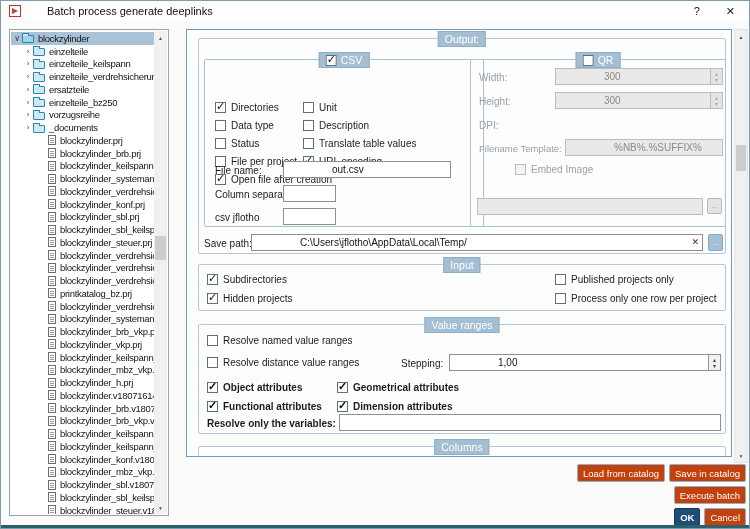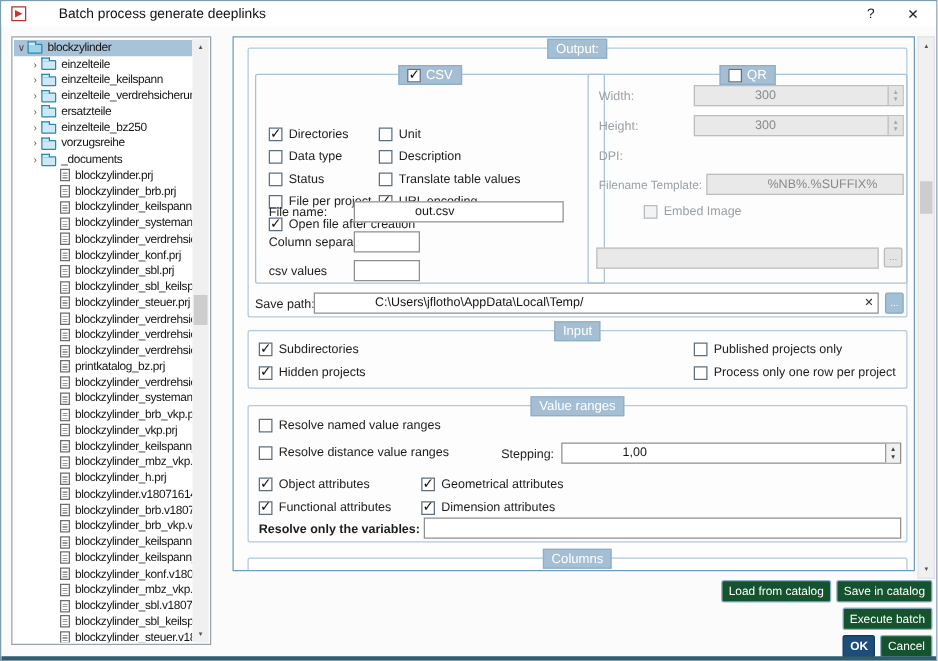--- a/index.html
+++ b/index.html
@@ -84,26 +84,26 @@
   .flabel.dis{ color:#9aa0a6; }
   .clear-x{ position:absolute; right:4px; top:3px; font-size:9px; color:#333; }
   .browse{ position:absolute; width:15px; height:17px; font-size:8px; color:#fff; text-align:center;
     line-height:15px; background:#a4c0d7; border:1px solid #86a8c2; border-radius:2px; }
   .browse.dis{ background:#e4e4e4; border-color:#b9b9b9; color:#9b9b9b; }
 
   
   .csv-grid{ position:absolute; left:10px; top:10px; display:grid;
     grid-template-columns:88px auto; grid-auto-rows:18px;margin-top:28px; }
   .attr-grid{ position:absolute; left:8px; top:53px; display:grid;
-    grid-template-columns:130px auto; grid-auto-rows:19px; }
+    grid-template-columns:130px auto; grid-auto-rows:19px;font-weight:bold; }
   .stack{ position:absolute; display:flex; flex-direction:column; gap:8px; }
 
   
   .btnrow{ position:absolute; right:3px; display:flex; gap:4px; }
-  .btn{ height:18px; background:#14532d; border:1px solid #8fb0c9; border-radius:2px;
+  .btn{ height:18px; background:#c2410c; border:1px solid #8fb0c9; border-radius:2px;
     color:#fff; font-size:9.5px; font-family:inherit; padding:0 5px; }
   .btn.dark{ background:#1d4d78; border-color:#143a5c; font-weight:bold; }
 </style>
 </head>
 <body>
 
 <div class="window">
 
   <div class="titlebar">
     <span class="app-icon"></span>
@@ -412,21 +412,21 @@
             </div>
           </div>
         <span class="flabel" style="left:10px;top:105px;">File name:</span>
         <div class="fieldwrap" style="left:78px;top:101px;width:168px;height:17px;">
           <input class="tin" value="out.csv" style="">
         </div>
         <span class="flabel" style="left:10px;top:129px;">Column separator</span>
         <div class="fieldwrap" style="left:78px;top:125px;width:25px;height:17px;">
           <input class="tin" value=";" style="">
         </div>
-        <span class="flabel" style="left:10px;top:152px;">csv values</span>
+        <span class="flabel" style="left:10px;top:152px;">csv jflotho</span>
         <div class="fieldwrap" style="left:78px;top:148px;width:25px;height:17px;">
           <input class="tin" value="&quot;" style="">
         </div>
       </div>
 
       <div class="subgroup dis" style="left:271px;top:20px;width:256px;height:168px;">
         <div class="badge">
           <span class="box"></span>
           <span>QR</span>
         </div>

